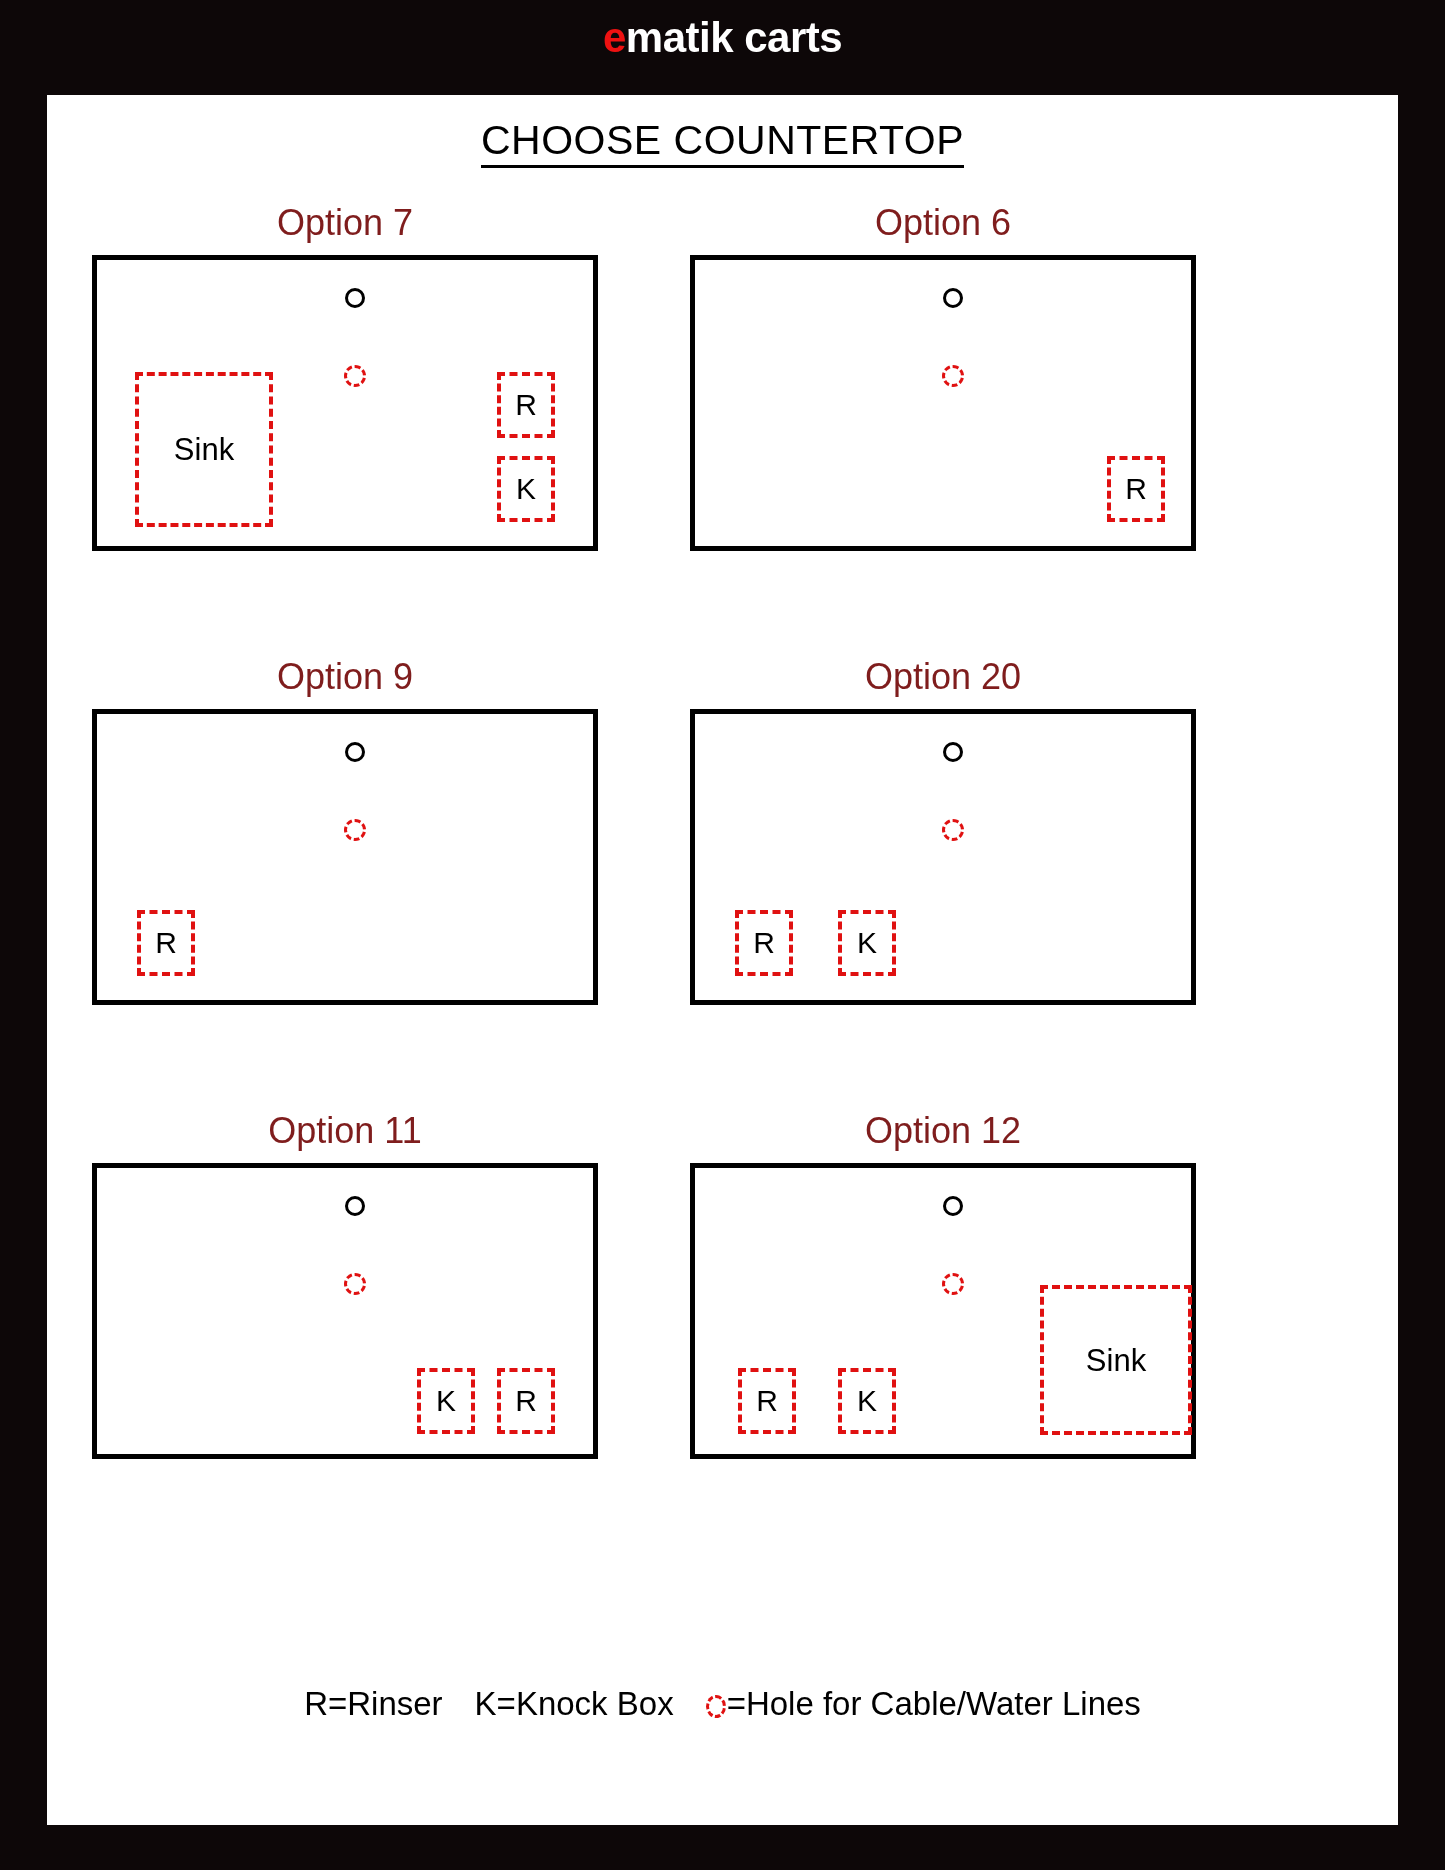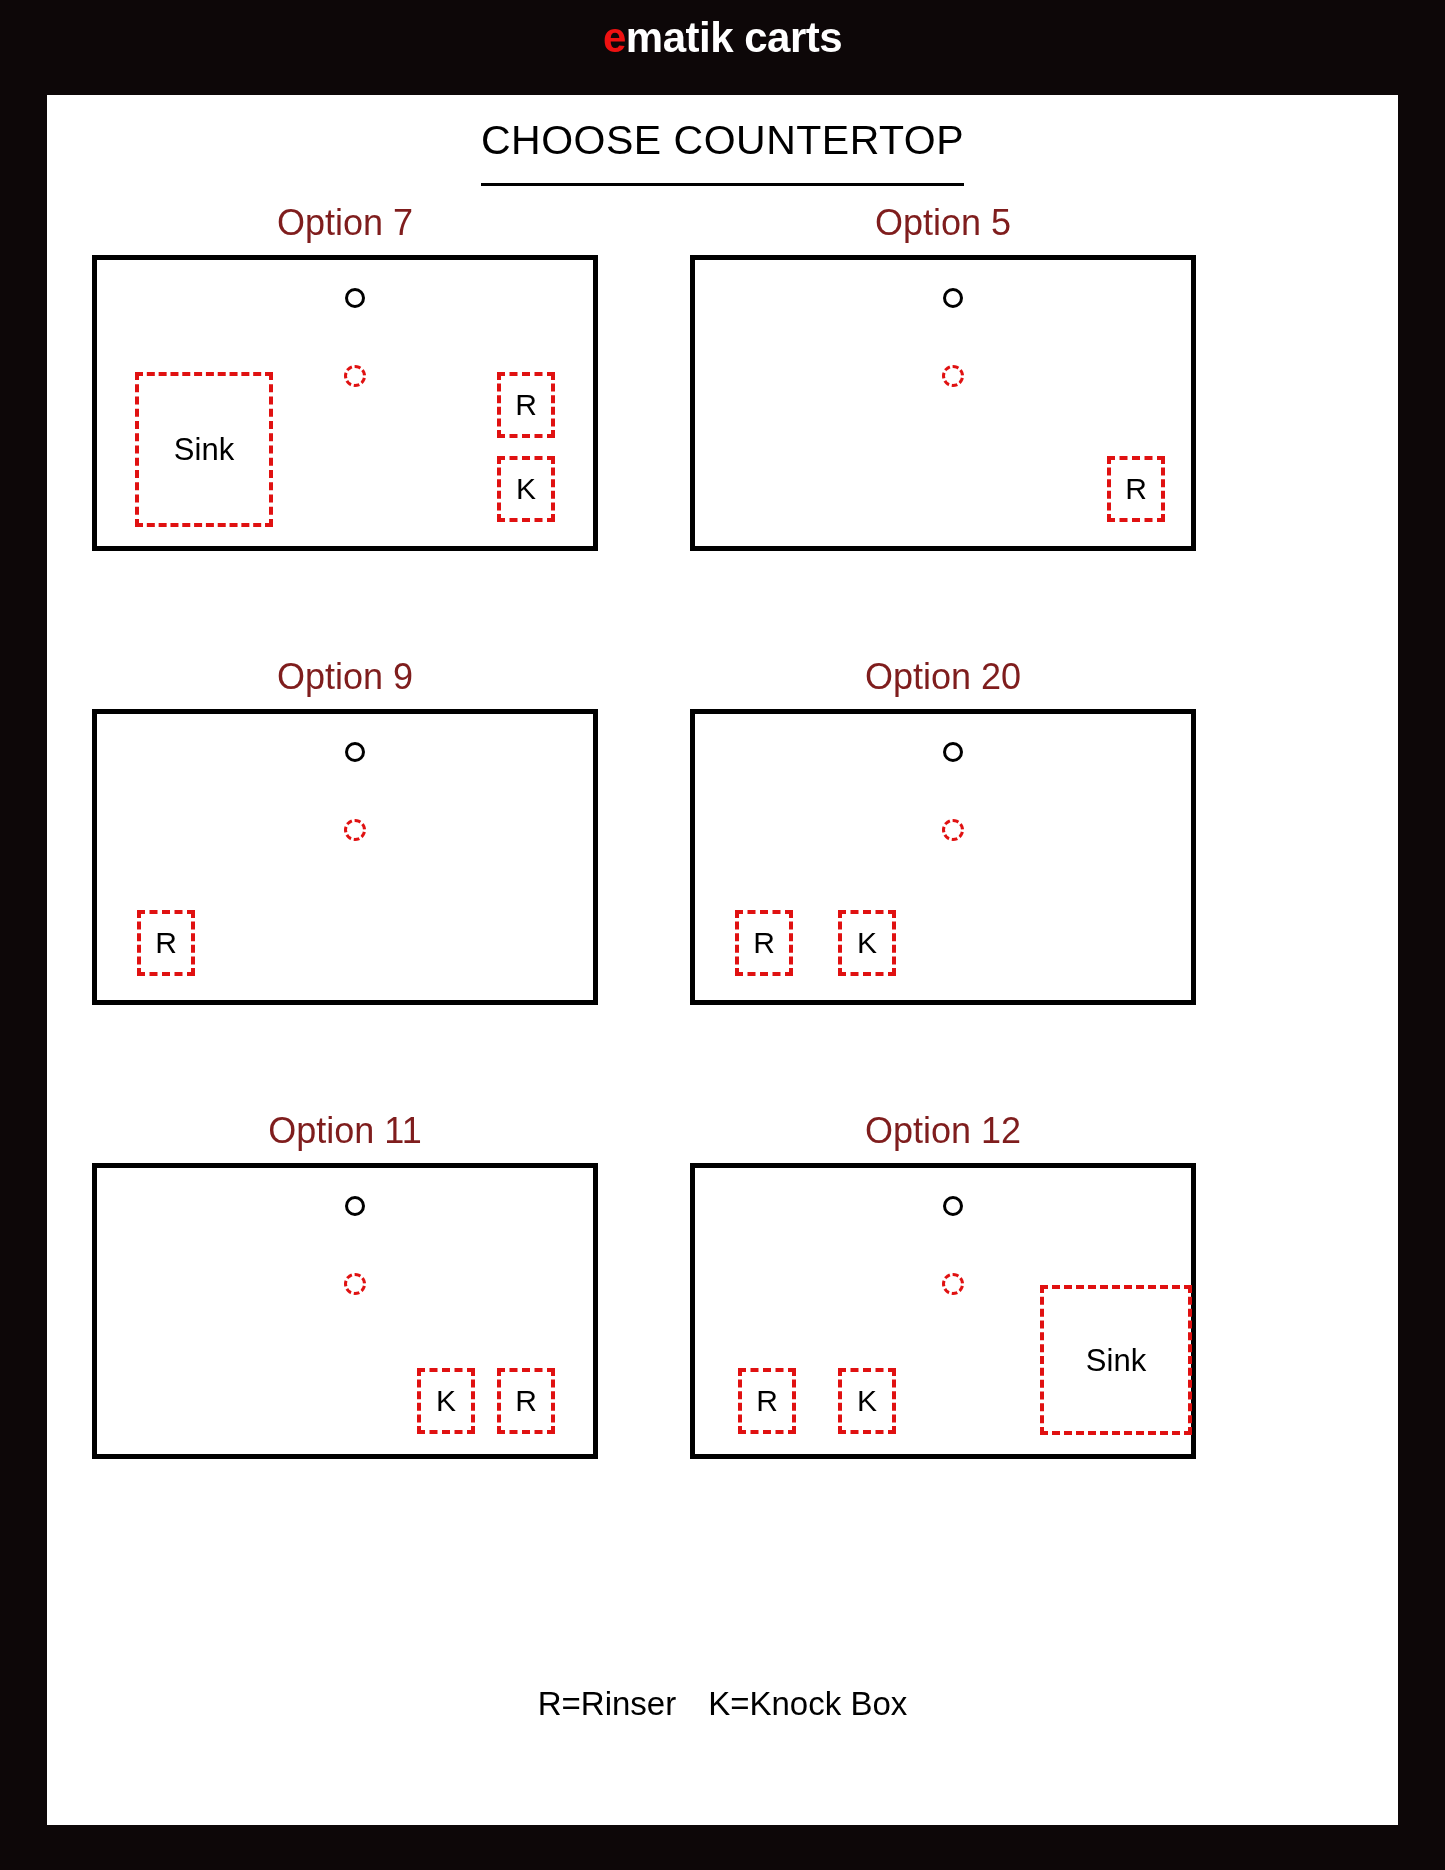--- a/index.html
+++ b/index.html
@@ -59,21 +59,21 @@
     position: absolute;
     left: 0; top: 22px;
     width: 1351px;
     text-align: center;
     font-size: 41px;
     color: #000000;
     letter-spacing: 0.5px;
   }
   .page-title span {
     border-bottom: 3px solid #000;
-    padding-bottom: 20px;
+    padding-bottom: 2px;
   }
 
   
   .grid {
     position: absolute;
     left: 0;
     top: 110px;
     width: 1351px;
   }
   .option {
@@ -177,21 +177,21 @@
             </div>
             <div class="cut cut-letter" style="left: 400px; top: 112px; width: 58px; height: 66px;">
               <span>R</span>
             </div>
             <div class="cut cut-letter" style="left: 400px; top: 196px; width: 58px; height: 66px;">
               <span>K</span>
             </div>
           </div>
         </div>
         <div class="option" style="left: 643px; top: 0px; width: 506px;">
-          <div class="option-title">Option 5</div>
+          <div class="option-title">Option 6</div>
           <div class="counter" style="width: 506px; height: 296px;">
             <div class="hole-black" style="left: 248px; top: 28px;"></div>
             <div class="hole-red" style="left: 247px; top: 105px;"></div>
             <div class="cut cut-letter" style="left: 412px; top: 196px; width: 58px; height: 66px;">
               <span>R</span>
             </div>
           </div>
         </div>
         <div class="option" style="left: 45px; top: 454px; width: 506px;">
           <div class="option-title">Option 9</div>
@@ -243,16 +243,17 @@
             <div class="cut cut-sink" style="left: 345px; top: 117px; width: 152px; height: 150px;">
               <span>Sink</span>
             </div>
           </div>
         </div>
       </div>
 
     <div class="legend">
       <span class="legend-item">R=Rinser</span>
       <span class="legend-item">K=Knock Box</span>
+      <span class="legend-item"><span class="legend-ring"></span><span>=Hole for Cable/Water Lines</span></span>
     </div>
 
   </div>
 </div>
 
 </body></html>

